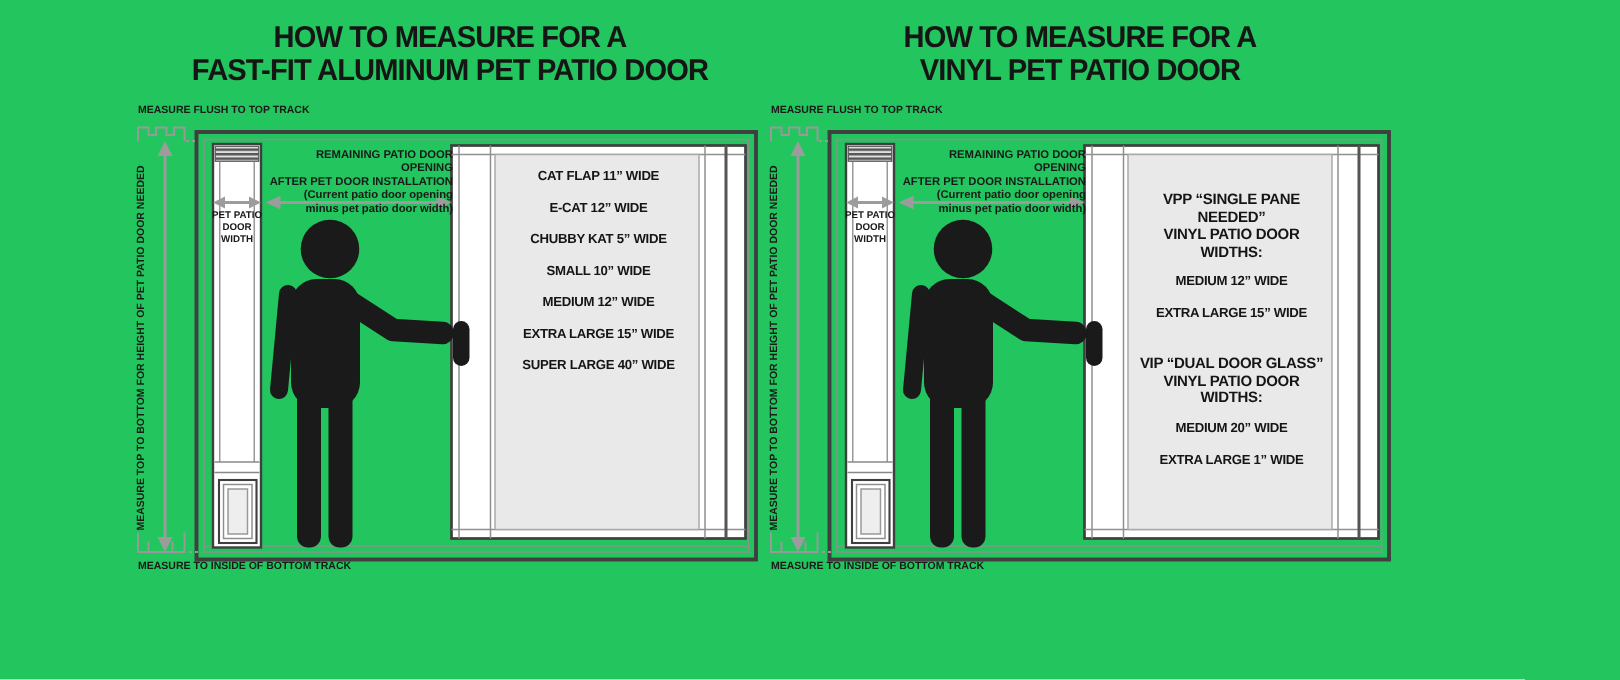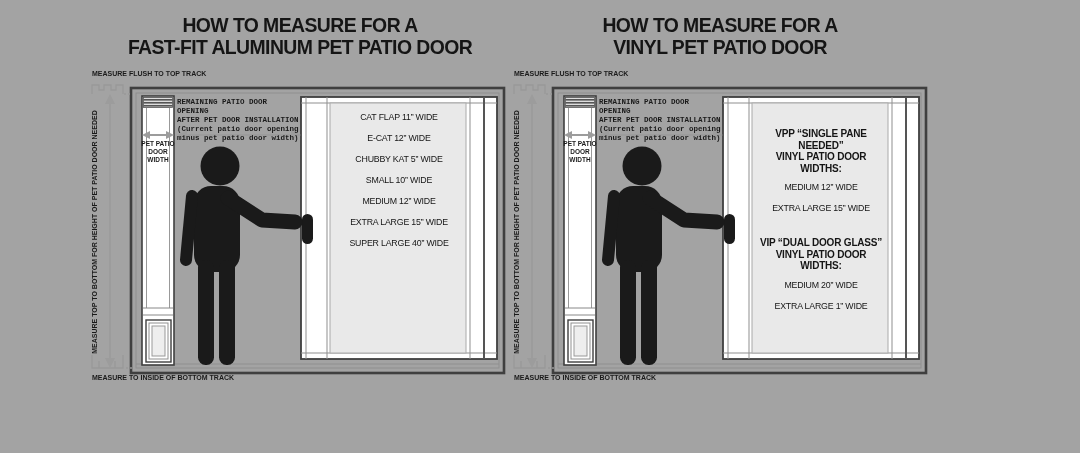--- a/index.html
+++ b/index.html
@@ -1,34 +1,34 @@
 <!DOCTYPE html>
 <html><head>
 <meta charset="utf-8">
 <style>
   html,body{margin:0;padding:0;background:#fff;}
-  .canvas{position:relative;width:1080px;height:453px;background:#a3a3a3;overflow:hidden;
+  .canvas{position:relative;width:1080px;height:453px;background:#22c55e;overflow:hidden;
           font-family:"Liberation Sans","DejaVu Sans",sans-serif;color:#111;}
   .title{position:absolute;top:14px;width:424px;text-align:center;font-weight:bold;
          font-size:20px;line-height:22px;letter-spacing:-0.6px;color:#151515;transform:scaleX(0.97);}
   .diagram{position:absolute;top:70px;width:424px;height:318px;}
   .lbl{position:absolute;font-weight:bold;font-size:7px;letter-spacing:0;color:#1a1a1a;white-space:nowrap;}
   .top-label{top:0;left:4px;}
   .bottom-label{top:304px;left:4px;}
   .height-label{position:absolute;left:3px;top:298px;width:272px;transform:rotate(-90deg);
                 transform-origin:0 0;text-align:center;font-weight:bold;font-size:7px;color:#1a1a1a;}
-  .opening-note{position:absolute;left:89px;top:28px;width:125px;text-align:left;
-                font-weight:bold;font-size:7.5px;line-height:9px;color:#1a1a1a;font-family:Liberation Mono, monospace;}
+  .opening-note{position:absolute;left:89px;top:28px;width:125px;text-align:right;
+                font-weight:bold;font-size:7.5px;line-height:9px;color:#1a1a1a;}
   .insert-label{position:absolute;left:53px;top:70px;width:34px;text-align:center;
                 font-weight:bold;font-size:6.5px;line-height:8px;color:#1a1a1a;}
   .glass-text{position:absolute;left:244px;width:134px;text-align:center;color:#151515;}
   .d1 .glass-text{top:42px;}
   .d2 .glass-text{top:58px;}
   .glass-heading{font-weight:bold;font-size:10px;line-height:11.5px;margin-bottom:8px;letter-spacing:-0.2px;}
-  .glass-item{font-weight:normal;font-size:8.8px;margin-bottom:11px;letter-spacing:-0.2px;}
+  .glass-item{font-weight:bold;font-size:8.8px;margin-bottom:11px;letter-spacing:-0.2px;}
   .glass-section + .glass-section{margin-top:24px;}
   svg.linework{position:absolute;left:0;top:8px;}
 </style>
 </head>
 <body>
 
 <div class="canvas">
 
   <div class="title" style="left:88px">
     <div>HOW TO MEASURE FOR A</div>

